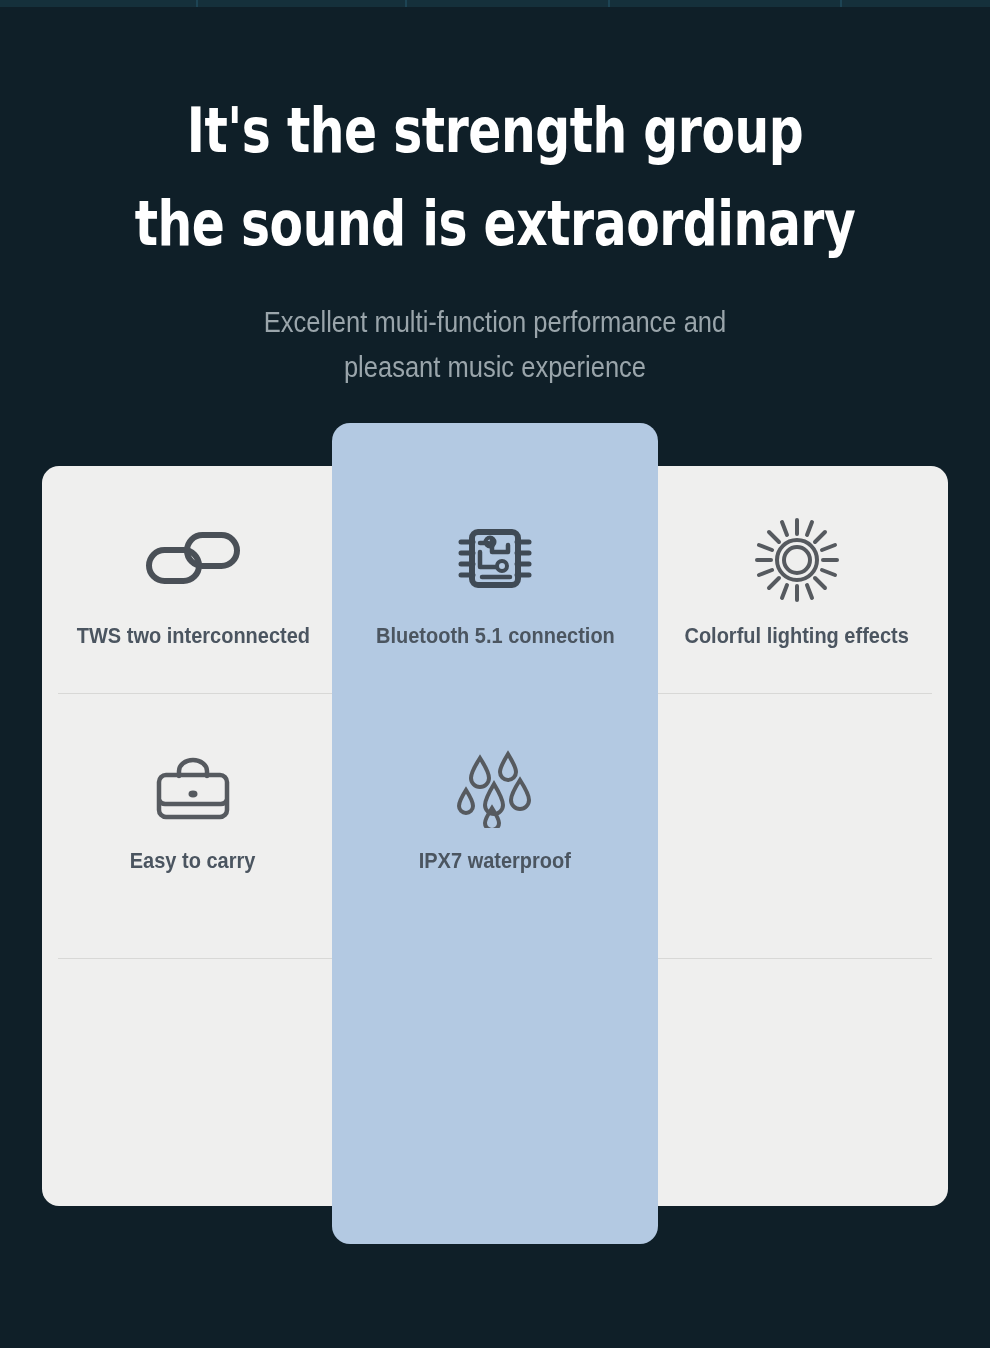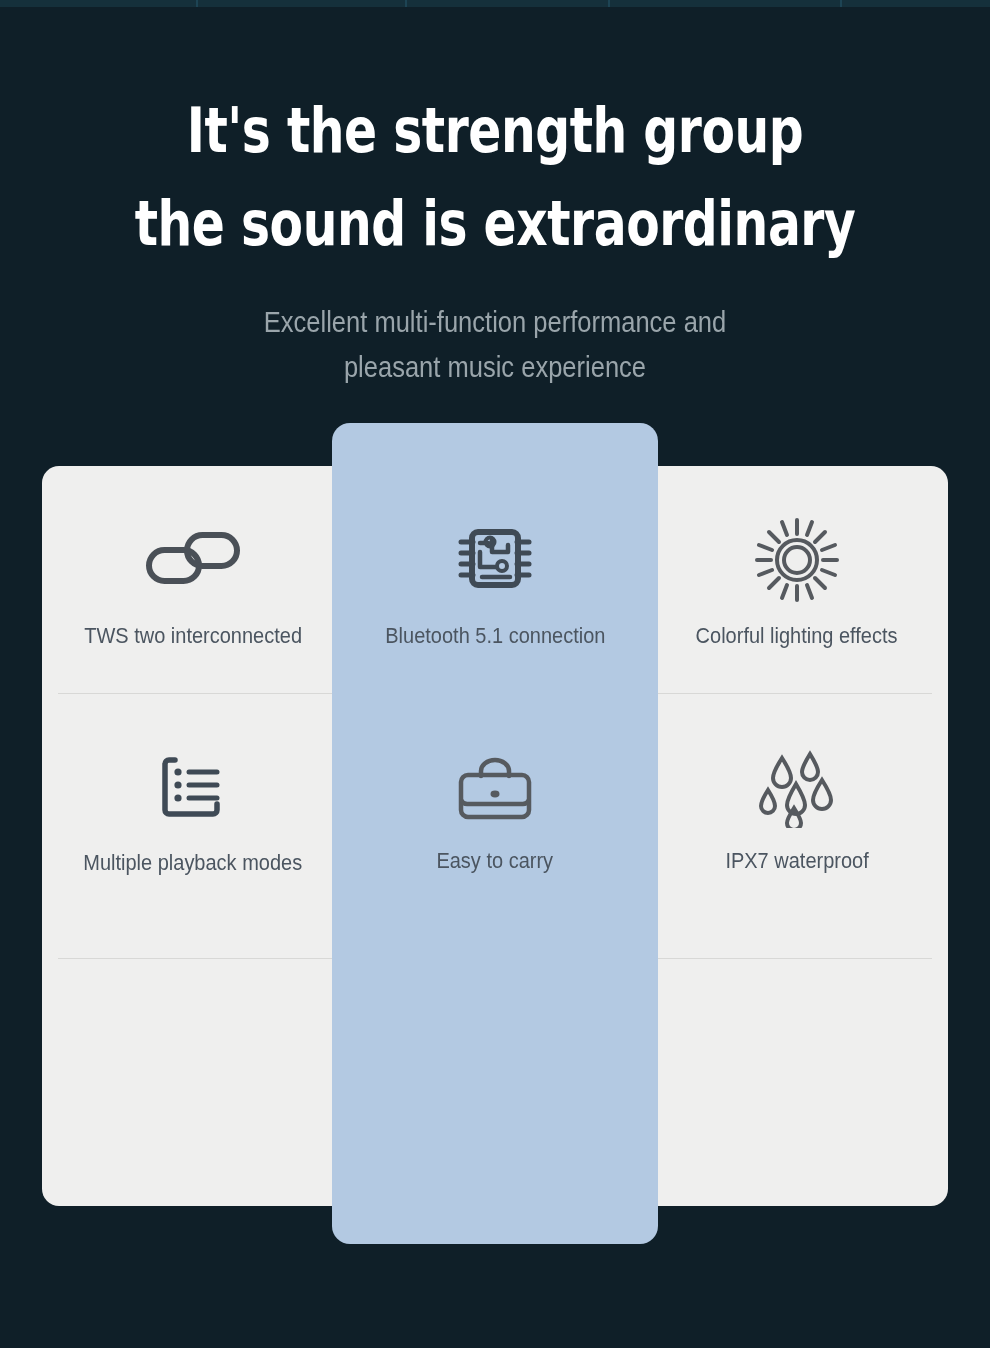--- a/index.html
+++ b/index.html
@@ -103,20 +103,21 @@
   
   .cells {
     position: absolute;
     left: 42px;
     top: 466px;
     width: 906px;
     height: 740px;
     display: grid;
     grid-template-columns: repeat(3, 1fr);
     grid-template-rows: 227px 265px 248px;
+    font-weight: bold;
   }
   .cell {
     position: relative;
     display: flex;
     flex-direction: column;
     align-items: center;
     justify-content: flex-start;
   }
   .cell .icon-wrap {
     height: 96px;
@@ -236,36 +237,20 @@
             <line x1="67" y1="52" x2="80" y2="57"></line>
             <line x1="27" y1="80" x2="32" y2="67"></line>
             <line x1="52" y1="17" x2="57" y2="4"></line>
           </g>
         </svg>
       </div>
       <div class="label">Colorful lighting effects</div>
     </div>
 
 
-    <div class="cell r2">
-      <div class="icon-wrap">
-        <svg width="68" height="72" viewBox="0 0 68 72">
-          <path d="M16 9 H10 A4 4 0 0 0 6 13 V59 A4 4 0 0 0 10 63 H54 A4 4 0 0 0 58 59 V53" fill="none" stroke="#3f4a55" stroke-width="5.5" stroke-linecap="round" stroke-linejoin="round"></path>
-          <circle cx="19" cy="21" r="3.6" fill="#3f4a55"></circle>
-          <circle cx="19" cy="34" r="3.6" fill="#3f4a55"></circle>
-          <circle cx="19" cy="47" r="3.6" fill="#3f4a55"></circle>
-          <g stroke="#3f4a55" stroke-width="5" stroke-linecap="round">
-            <line x1="30" y1="21" x2="58" y2="21"></line>
-            <line x1="30" y1="34" x2="58" y2="34"></line>
-            <line x1="30" y1="47" x2="58" y2="47"></line>
-          </g>
-        </svg>
-      </div>
-      <div class="label">Multiple playback modes</div>
-    </div>
 
     <div class="cell r3">
       <div class="icon-wrap">
         <svg width="80" height="66" viewBox="0 0 80 66">
           <path d="M26 22 V17 A14 11 0 0 1 54 17 V22" fill="none" stroke="#565a5f" stroke-width="4.5" stroke-linecap="round"></path>
           <rect x="6" y="21" width="68" height="42" rx="7" ry="7" fill="none" stroke="#565a5f" stroke-width="4.5"></rect>
           <path d="M6 46 A7 7 0 0 0 13 50 H67 A7 7 0 0 0 74 46" fill="none" stroke="#565a5f" stroke-width="4.5"></path>
           <ellipse cx="40" cy="40" rx="4.5" ry="3.4" fill="#565a5f"></ellipse>
         </svg>
       </div>

